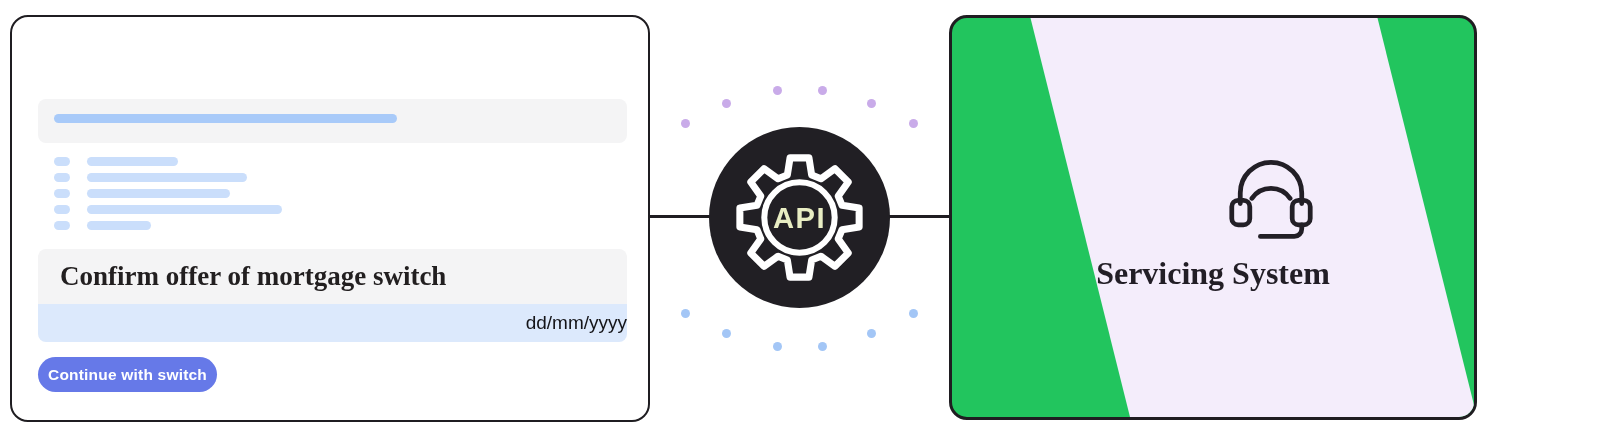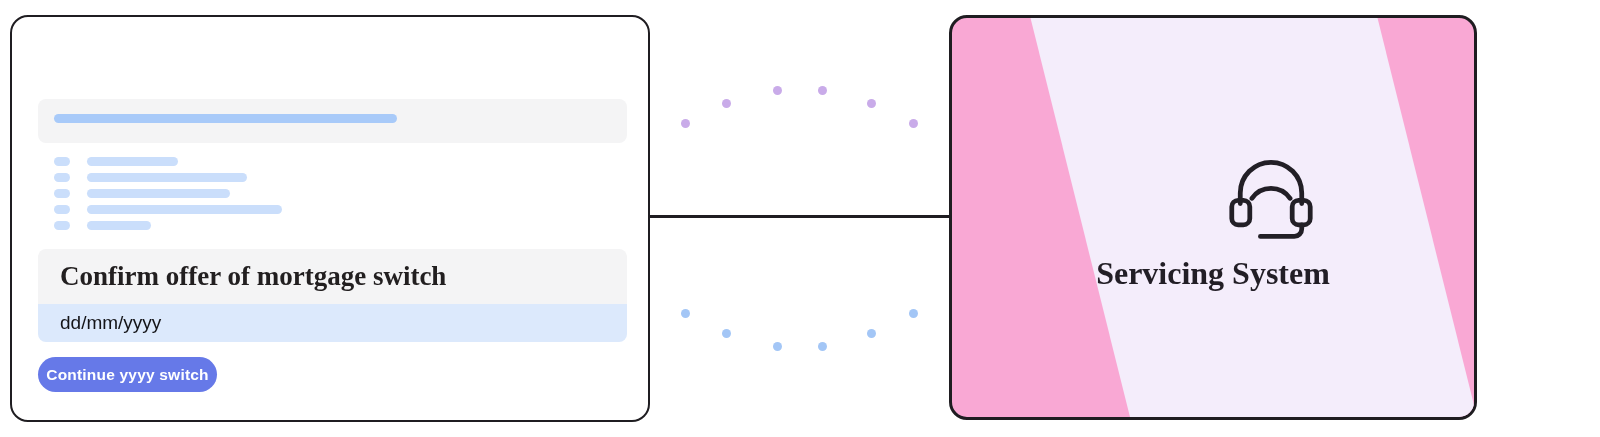--- a/index.html
+++ b/index.html
@@ -75,20 +75,21 @@
     display: block;
     width: 100%;
     height: 38px;
     background: #dce9fc;
     border: none;
     outline: none;
     padding-left: 22px;
     font-family: "Liberation Sans", sans-serif;
     font-size: 19px;
     color: #be185d;
+    text-align: right;
   }
   .date-input::placeholder { color: #141418; opacity: 1; }
   .continue-btn {
     position: absolute;
     left: 26px; top: 340px;
     width: 179px; height: 35px;
     background: #6679e8;
     color: #ffffff;
     border: none;
     border-radius: 18px;
@@ -120,21 +121,21 @@
     border-radius: 50%;
   }
   .dot-purple { background: #c9abe9; }
   .dot-blue   { background: #a3c6f6; }
 
   
   .card-right {
     position: absolute;
     left: 949px; top: 15px;
     width: 528px; height: 405px;
-    background: #f9a8d4;
+    background: #22c55e;
     border: 3px solid #1f1d21;
     border-radius: 18px;
     overflow: hidden;
   }
   .card-right .stripe {
     position: absolute;
     left: 77px; top: -6px;
     width: 347px; height: 420px;
     background: #f4edfb;
     transform: skewX(14deg);
@@ -179,38 +180,52 @@
 
       <div class="skeleton-dot" style="top:204px;"></div>
       <div class="bar" style="left:75px; top:204px; width:64px;"></div>
     </div>
 
     <div class="confirm-block">
       <div class="confirm-heading">Confirm offer of mortgage switch</div>
       <input class="date-input" type="text" placeholder="dd/mm/yyyy" style="">
     </div>
 
-    <button class="continue-btn">Continue yyyy switch</button>
+    <button class="continue-btn">Continue with switch</button>
   </div>
 
   <div class="connector-line"></div>
 
   <div class="dot dot-purple" style="left:772.5px; top:85.5px;"></div>
   <div class="dot dot-purple" style="left:817.5px; top:85.5px;"></div>
   <div class="dot dot-purple" style="left:721.5px; top:98.5px;"></div>
   <div class="dot dot-purple" style="left:866.5px; top:98.5px;"></div>
   <div class="dot dot-purple" style="left:680.5px; top:118.5px;"></div>
   <div class="dot dot-purple" style="left:908.5px; top:118.5px;"></div>
   <div class="dot dot-blue" style="left:680.5px; top:308.5px;"></div>
   <div class="dot dot-blue" style="left:908.5px; top:308.5px;"></div>
   <div class="dot dot-blue" style="left:721.5px; top:328.5px;"></div>
   <div class="dot dot-blue" style="left:866.5px; top:328.5px;"></div>
   <div class="dot dot-blue" style="left:772.5px; top:341.5px;"></div>
   <div class="dot dot-blue" style="left:817.5px; top:341.5px;"></div>
 
+  <div class="api-circle">
+    <svg viewBox="-90 -90 180 180">
+      <path fill="none" stroke="#ffffff" stroke-width="7" stroke-linejoin="round" d="M 42.3 -12.1 L 59.3 -9.4 L 59.3 9.4 L 42.3 12.1
+           L 38.5 21.3 L 48.5 35.3 L 35.3 48.5 L 21.3 38.5
+           L 12.1 42.3 L 9.4 59.3 L -9.4 59.3 L -12.1 42.3
+           L -21.3 38.5 L -35.3 48.5 L -48.5 35.3 L -38.5 21.3
+           L -42.3 12.1 L -59.3 9.4 L -59.3 -9.4 L -42.3 -12.1
+           L -38.5 -21.3 L -48.5 -35.3 L -35.3 -48.5 L -21.3 -38.5
+           L -12.1 -42.3 L -9.4 -59.3 L 9.4 -59.3 L 12.1 -42.3
+           L 21.3 -38.5 L 35.3 -48.5 L 48.5 -35.3 L 38.5 -21.3 Z"></path>
+      <circle cx="0" cy="0" r="35" fill="none" stroke="#ffffff" stroke-width="6"></circle>
+      <text x="0" y="10.5" text-anchor="middle" font-family="Liberation Sans, sans-serif" font-weight="bold" font-size="29" letter-spacing="1.5" fill="#e8edc3">API</text>
+    </svg>
+  </div>
 
   <div class="card-right">
     <div class="stripe"></div>
     <div class="headset">
       <svg viewBox="0 0 100 100" fill="none" stroke="#221f26" stroke-width="4.5" stroke-linecap="round" stroke-linejoin="round">
         <path d="M 21 60 V 50 A 29 29 0 0 1 79 50 V 60"></path>
         <path d="M 32 55 A 22 22 0 0 1 68 55"></path>
         <rect x="13" y="57" width="17" height="23" rx="6"></rect>
         <rect x="70" y="57" width="17" height="23" rx="6"></rect>
         <path d="M 79 80 V 84 A 7 7 0 0 1 72 91 H 40"></path>

